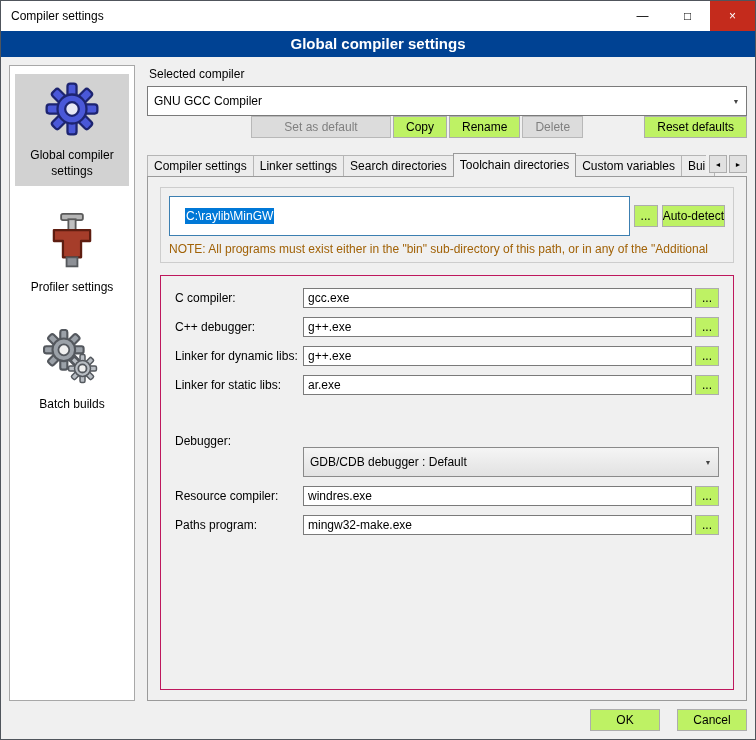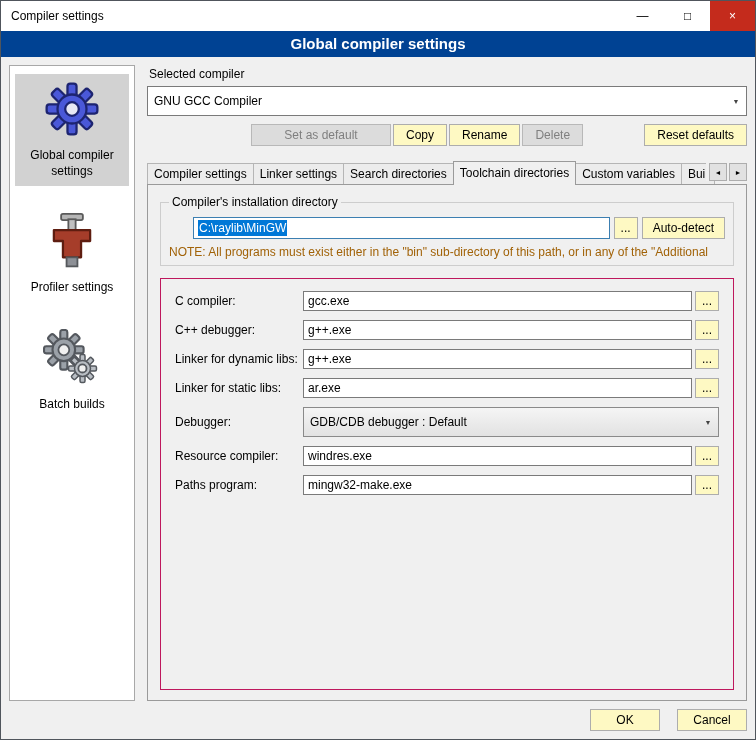--- a/index.html
+++ b/index.html
@@ -42,28 +42,28 @@
   .sec-label { margin: 2px 0 5px 2px; }
   
   .combo {
     position: relative; height: 30px; border: 1px solid #7a7a7a; background: #fff;
     display: flex; align-items: center; padding: 0 24px 0 6px; white-space: nowrap; overflow: hidden;
   }
   .combo .arrow {
     position: absolute; right: 1px; top: 1px; bottom: 1px; width: 18px;
     display: flex; align-items: center; justify-content: center; font-size: 7px; color: #444;
   }
-  .combo.gray { background: linear-gradient(#f5f5f5, #e2e2e2); border-color: #8a8a8a; }
+  .combo.gray { background: linear-gradient(#f5f5f5, #e2e2e2); border-color: #8a8a8a; margin-top: 43px; }
   
   .btn {
-    height: 22px; padding: 0 12px; background: #fef9c3; border: 1px solid #adadad;
+    height: 22px; padding: 0 12px; background: #bef264; border: 1px solid #adadad;
     font-family: inherit; font-size: 12px; color: #000; cursor: default;
   }
   .btn:disabled, .btn.disabled { background: #dcdcdc; border-color: #b8b8b8; color: #7f7f7f; }
-  .btnrow { display: flex; gap: 2px; margin-top: 8px; }
+  .btnrow { display: flex; gap: 2px; margin-top: 0; }
   .btn.setdefault { margin-left: 104px; width: 140px; padding: 0; }
   .btn.reset { margin-left: auto; }
   
   .tabstrip { display: flex; align-items: flex-end; margin-top: 14px; position: relative; height: 24px; padding-right: 40px; }
   .tab {
     flex: none; padding: 0 6px; height: 21px; display: flex; align-items: center;
     background: #ececec; border: 1px solid #b5b5b5; border-bottom: none;
     margin-right: -1px; white-space: nowrap; z-index: 1;
   }
   .tab.active {
@@ -77,26 +77,26 @@
   }
   .tabstrip.inner { margin-top: 0; padding-right: 0; }
   
   .panel { flex: 1; min-height: 0; border: 1px solid #9a9a9a; background: #f0f0f0; padding: 10px 12px; display: flex; flex-direction: column; z-index: 2; }
   .innerpanel { flex: 1; min-height: 0; border: 1px solid #be185d; background: #f0f0f0; padding: 12px 14px 0; z-index: 2; }
   
   fieldset.group { border: 1px solid #cdcdcd; padding: 8px 8px 6px; margin-bottom: 12px; }
   fieldset.group legend { padding: 0 3px; font-size: 12px; }
   .pathrow { display: flex; align-items: center; gap: 4px; }
   .pathbox {
-    flex: 1; height: 22px; border: 1px solid #3c7fb1; background: #fff;
-    display: flex; align-items: center; padding: 0 4px; overflow: hidden; white-space: nowrap; margin-left: 24px;
+    flex: 1; height: 40px; border: 1px solid #3c7fb1; background: #fff;
+    display: flex; align-items: center; padding: 0 15px; overflow: hidden; white-space: nowrap;
   }
   .pathbox .sel { background: #0078d7; color: #fff; padding: 1px 1px; }
   .btn.browse { width: 24px; padding: 0; flex: none; }
-  .btn.autodetect { padding: 0 10px; flex: none; }
+  .btn.autodetect { padding: 0 0; flex: none; }
   .note { margin-top: 6px; color: #a16207; white-space: nowrap; overflow: hidden; }
   
   .frow { display: flex; align-items: center; margin-bottom: 9px; }
   .frow .flabel { width: 128px; flex: none; }
   .frow input {
     flex: 1; height: 20px; border: 1px solid #7a7a7a; background: #fff;
     padding: 8px 4px; font-family: inherit; font-size: 12px; min-width: 0;
   }
   .frow .btn.browse { height: 20px; margin-left: 3px; }
   .frow .combo { flex: 1; }
@@ -198,21 +198,20 @@
         <div class="tab">Custom variables</div>
         <div class="tab">Buil</div>
         <div class="tabscroll">
           <button class="btn-s">◄</button>
           <button class="btn-s">►</button>
         </div>
       </div>
 
       <div class="panel">
         <fieldset class="group">
-          <legend>Compiler's installation directory</legend>
           <div class="pathrow">
             <div class="pathbox" role="textbox">
               <span class="sel">C:\raylib\MinGW</span>
             </div>
             <button class="btn browse">...</button>
             <button class="btn autodetect">Auto-detect</button>
           </div>
           <div class="note">NOTE: All programs must exist either in the "bin" sub-directory of this path, or in any of the "Additional</div>
         </fieldset>
 

